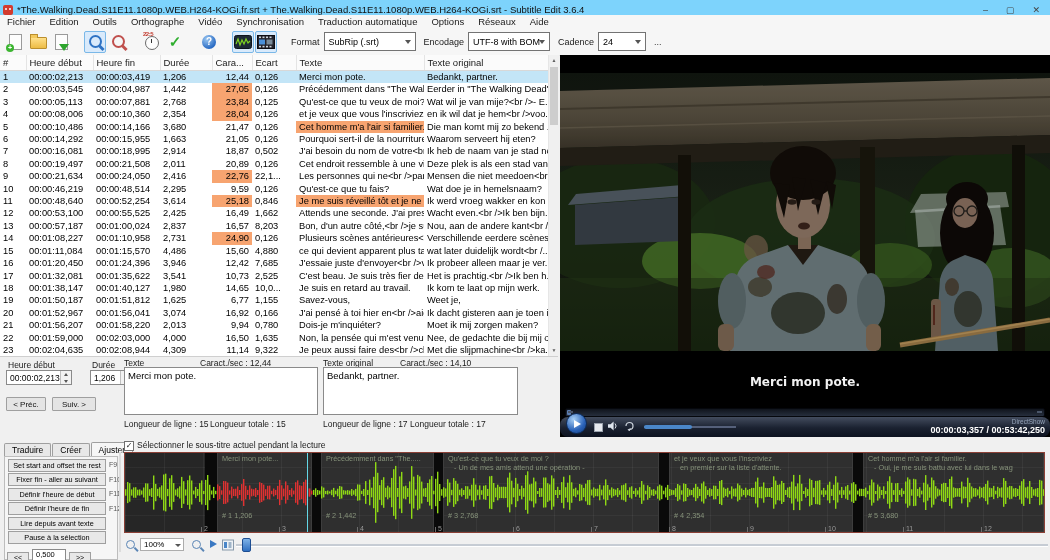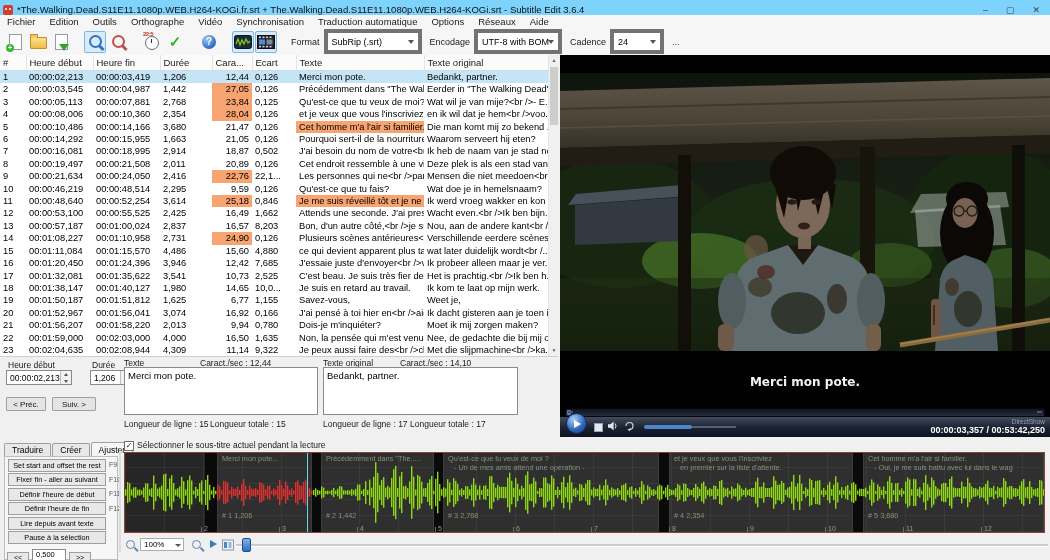--- a/index.html
+++ b/index.html
@@ -28,21 +28,21 @@
   .glass{width:9px;height:9px;border:2.2px solid #2f73c4;border-radius:50%;position:relative;display:block;color:#2f73c4;}
   .glass:after{content:"";position:absolute;width:2.5px;height:6px;background:#2f73c4;right:-3px;bottom:-5px;transform:rotate(-45deg);}
   .glass-red{border-color:#c0504d;color:#c0504d;}
   .glass-red:after{background:#c0504d;}
   .clock{width:12px;height:12px;border:1.4px solid #6a6a6a;border-radius:50%;background:#fdfdfd;position:relative;display:block;margin-top:3px;}
   .clock:after{content:"";position:absolute;left:5px;top:2px;width:1.4px;height:4px;background:#333;}
   .clocktxt{position:absolute;left:1px;top:-1px;font-size:6px;font-weight:bold;color:#c23a2e;letter-spacing:-0.5px;}
   .tickmark{color:#2fae2f;font-size:15px;font-weight:bold;line-height:15px;}
   .helpball{width:14px;height:14px;border-radius:50%;background:radial-gradient(circle at 35% 30%,#9cc8f2,#2b6cc4 70%);color:#fff;font-size:10px;font-weight:bold;text-align:center;line-height:14px;display:block;}
   .combo-label{font-size:9px;color:#1a1a1a;margin:0 4px;}
-  .combo{height:17px;background:#fff;border:4px solid #737373;display:flex;align-items:center;font-size:9px;padding-left:4px;position:relative;}
+  .combo{height:17px;background:#fff;border:1px solid #737373;display:flex;align-items:center;font-size:9px;padding-left:4px;position:relative;}
   .combo .arr{position:absolute;right:4px;top:7px;width:0;height:0;border-left:3.5px solid transparent;border-right:3.5px solid transparent;border-top:4px solid #555;}
   .mini-btn{font-size:9px;color:#333;margin-left:8px;}
   
   .table-wrap{position:absolute;left:0;top:55px;width:548px;height:301px;background:#fff;overflow:hidden;}
   table.sublist{border-collapse:collapse;table-layout:fixed;width:548px;}
   table.sublist th{font-weight:normal;font-size:9.5px;text-align:left;background:#fbfbfb;border-right:1px solid #e4e4e4;border-bottom:1px solid #d8d8d8;height:15px;padding:0 3px;color:#1a1a1a;white-space:nowrap;overflow:hidden;}
   table.sublist td{font-size:9.3px;height:12.4px;line-height:12.4px;padding:0 3px;white-space:nowrap;overflow:hidden;color:#000;}
   td.c-cps{text-align:right;padding-right:6px;}
   td.warn{background:#f7a470;}
   tr.sel td{background:#c3e5f7;}
@@ -50,21 +50,21 @@
   .vs-arrow{position:absolute;left:0;width:10px;height:11px;background:#f0f0f0;color:#606060;font-size:5px;text-align:center;line-height:11px;}
   .vs-thumb{position:absolute;left:1px;top:12px;width:8px;height:58px;background:#cdcdcd;}
   .hsplit{position:absolute;left:0;top:356px;width:558px;height:1px;background:#cfcfcf;}
   
   .player{position:absolute;left:560px;top:55px;width:490px;height:382px;background:#000;}
   .scene{position:absolute;left:0;top:18px;width:490px;height:278px;}
   .sub-overlay{position:absolute;left:0;top:320px;width:100%;text-align:center;font-family:"DejaVu Sans",sans-serif;font-weight:bold;font-size:12px;color:#f2f2f2;text-shadow:1px 1px 1px #000;}
   .seekbar{position:absolute;left:5px;top:353px;width:478px;height:7px;border:1px solid #05070c;border-radius:2px;background:linear-gradient(#10141c,#262e3d);}
   .seekbar .fill{position:absolute;left:1px;top:1px;width:4px;height:5px;background:#5b7db0;border-radius:1px;}
   .seekbar .endmark{position:absolute;top:2px;width:5px;height:2px;background:#4a5568;}
-  .controls{position:absolute;left:0;top:362px;width:490px;height:20px;background:linear-gradient(#434c5e,#1a2130 55%,#0d1220);}
+  .controls{position:absolute;left:0;top:362px;width:490px;height:20px;background:linear-gradient(#434c5e,#1a2130 55%,#0d1220);border-radius:8px;}
   .play-btn{position:absolute;left:6px;top:-4px;width:19px;height:19px;border-radius:50%;background:radial-gradient(circle at 35% 28%,#a8d0f5,#2a62b8 60%,#143a78);border:1px solid #0c2c5c;display:flex;align-items:center;justify-content:center;}
   .play-btn i{display:block;width:0;height:0;border-left:7px solid #fff;border-top:4.5px solid transparent;border-bottom:4.5px solid transparent;margin-left:2px;}
   .stop-btn{position:absolute;left:34px;top:6px;width:7px;height:7px;background:#e6e9ee;border:1px solid #9aa2ad;}
   .ctl-ic{position:absolute;top:4px;}
   .vol-slider{position:absolute;left:84px;top:9px;width:92px;height:2px;background:#55607a;}
   .vol-slider .vfill{position:absolute;left:0;top:-1px;width:48px;height:4px;background:#4a86c8;border-radius:2px;}
   .renderer{position:absolute;right:5px;top:1px;font-size:6.5px;color:#93a2b8;}
   .ptime{position:absolute;right:5px;top:8px;font-size:9px;font-weight:bold;color:#fff;white-space:nowrap;}
   
   .edit-panel{position:absolute;left:0;top:357px;width:558px;height:83px;background:#f0f0f0;}

